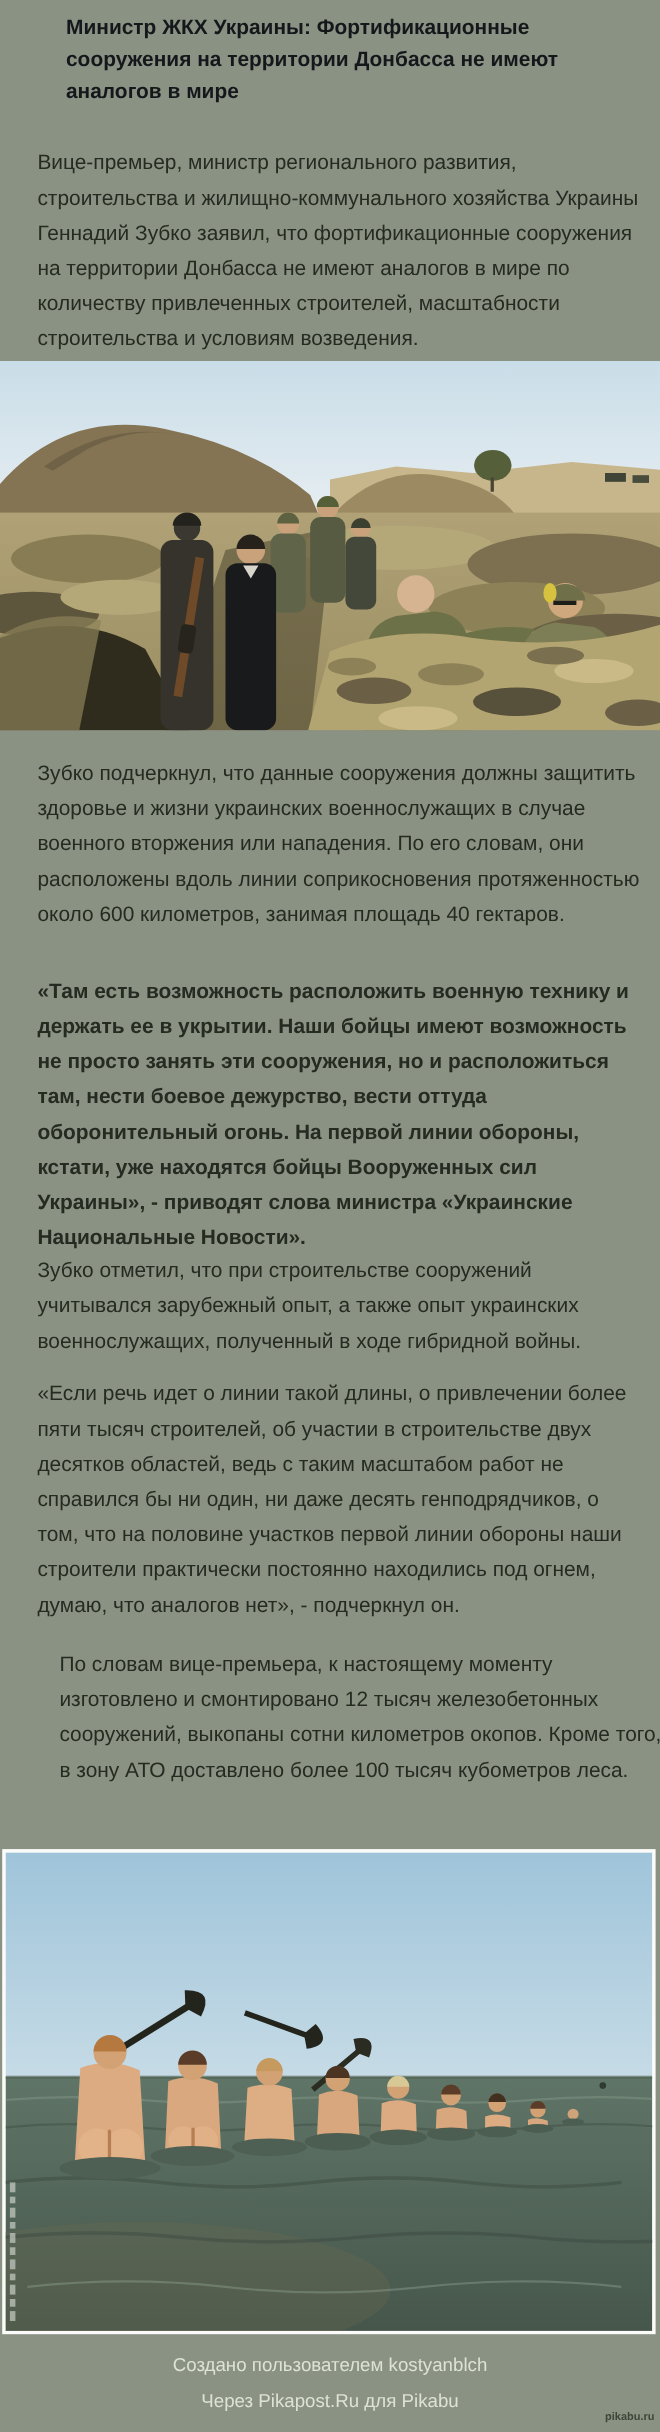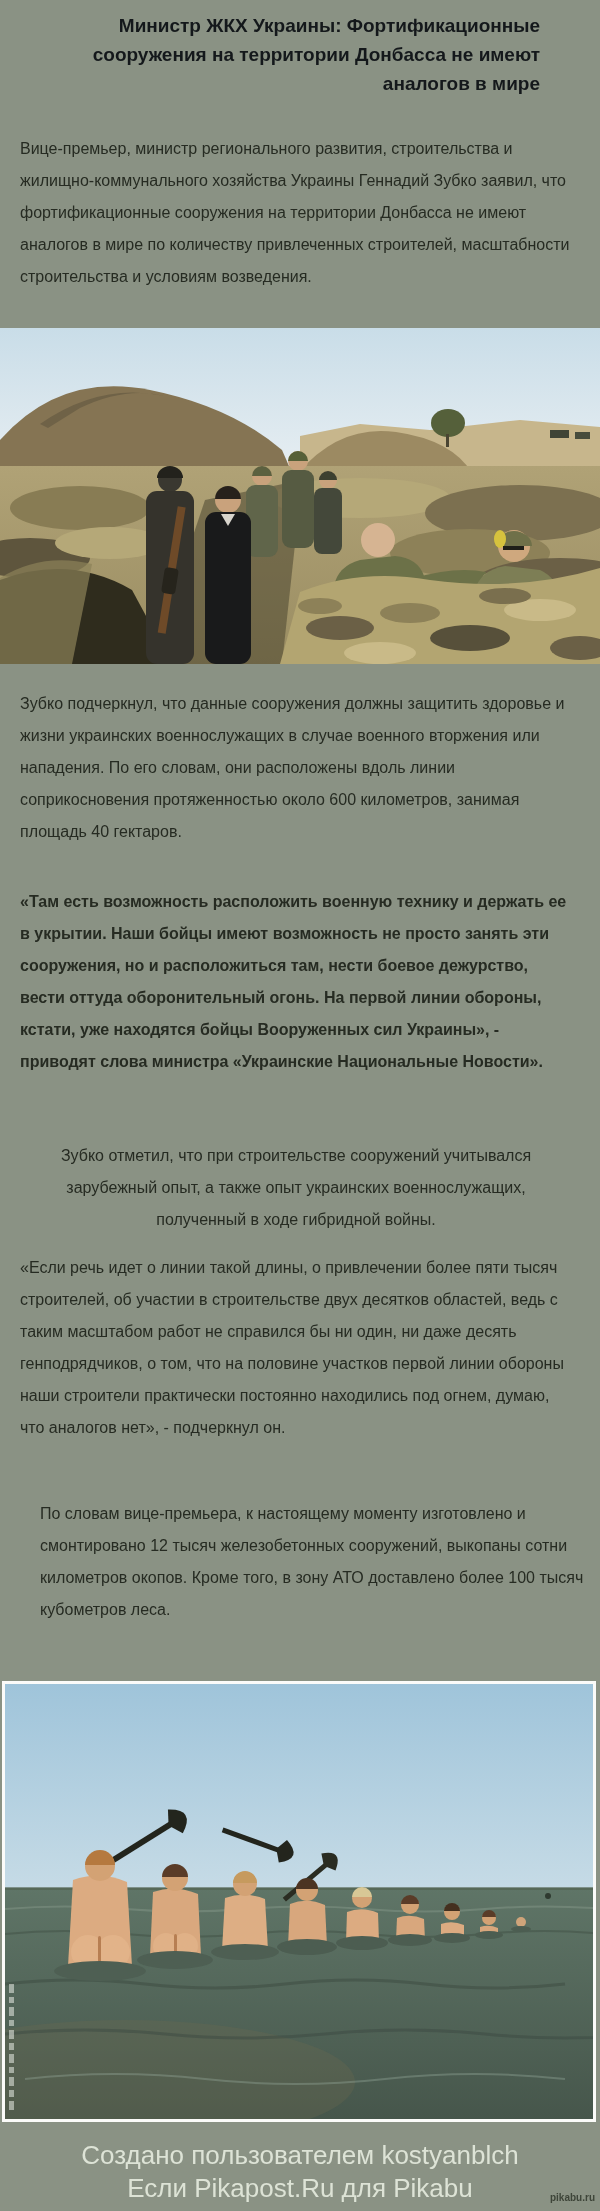--- a/index.html
+++ b/index.html
@@ -6,46 +6,46 @@
   html, body { width:600px; }
   body {
     height:2211px;
     position:relative;
     background:#8a9284;
     font-family:"Liberation Sans", sans-serif;
     overflow:hidden;
   }
   .title {
     position:absolute; top:11px; left:60px; width:480px;
-    text-align:right; font-weight:700; font-size:19px; line-height:29px;
+    text-align:left; font-weight:700; font-size:19px; line-height:29px;
     color:#14181b;
   }
   .para {
-    position:absolute; left:20px; width:552px;
-    font-size:16px; line-height:32px; color:#262b22;
+    position:absolute; left:34px; width:552px;
+    font-size:19px; line-height:32px; color:#262b22;
   }
   .p0 { top:133px; }
   .p1 { top:688px; }
   .p2 { top:886px;font-weight:bold; }
-  .p3 { top:1140px;text-align:center; }
+  .p3 { top:1140px; }
   .p4 { top:1252px; }
   .p5 { top:1498px;margin-left:20px; }
   figure { display:block; }
   .photo1 {
     position:absolute; top:328px; left:0; width:600px; height:336px;
     overflow:hidden;
   }
   .photo2wrap {
     position:absolute; top:1681px; left:2px; width:594px; height:441px;
     background:#fbfbf9; padding:3px;
   }
   .photo1 svg, .photo2wrap svg { display:block; width:100%; height:100%; }
   .footer-line {
     position:absolute; left:0; width:600px; text-align:center;
-    font-size:26px; color:#dde3d6; font-weight:400;
+    font-size:17px; color:#dde3d6; font-weight:400;
   }
   .fl1 { top:2140px; }
   .fl2 { top:2173px; }
   .site-mark {
     position:absolute; top:2192px; right:5px;
     font-size:10px; font-weight:700; color:#3e4539;
   }
 </style>
 </head>
 <body>
@@ -237,14 +237,14 @@
       <rect x="4" y="370" width="5" height="9"></rect>
         <rect x="4" y="383" width="5" height="6"></rect>
       <rect x="4" y="393" width="5" height="9"></rect>
         <rect x="4" y="406" width="5" height="7"></rect>
       <rect x="4" y="417" width="5" height="9"></rect>
     </g>
   </svg>
 </figure>
 
 <div class="footer-line fl1">Создано пользователем kostyanblch</div>
-<div class="footer-line fl2">Если Pikapost.Ru для Pikabu</div>
+<div class="footer-line fl2">Через Pikapost.Ru для Pikabu</div>
 <div class="site-mark">pikabu.ru</div>
 
 </body></html>

